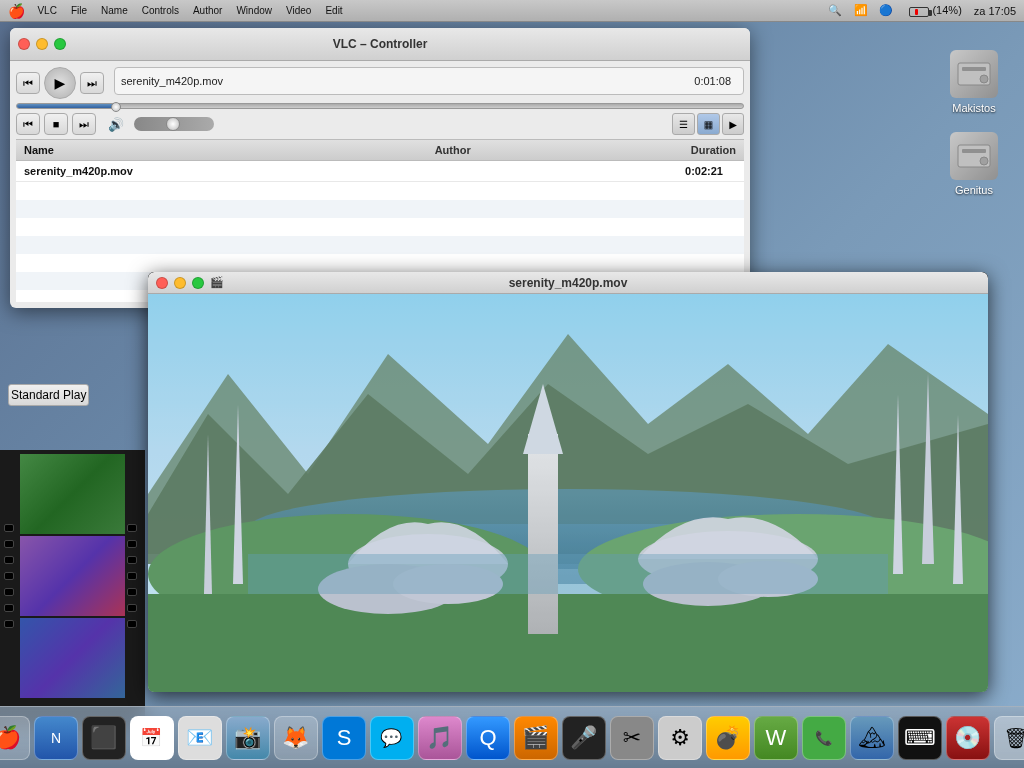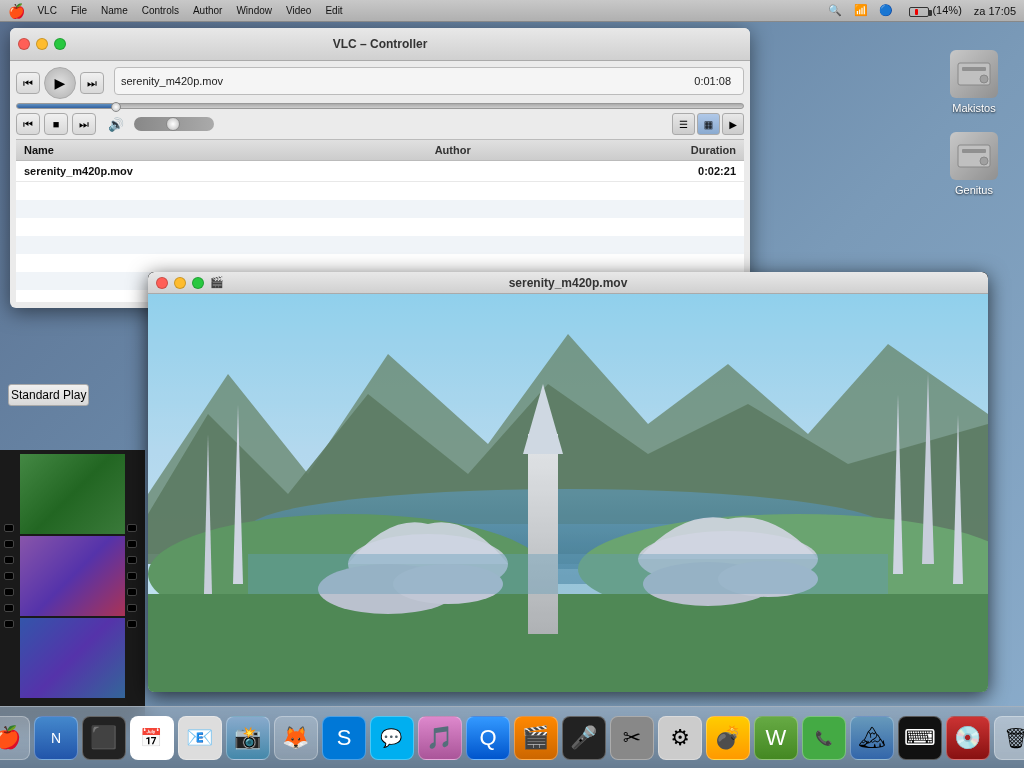--- a/index.html
+++ b/index.html
@@ -260,21 +260,21 @@
       align-items: center;
       padding: 3px 0;
       border-bottom: 1px solid #e8e8e8;
       background: white;
     }
     .playlist-col {
       padding: 1px 8px;
       font-size: 11px;
     }
     .col-name { flex: 2; font-weight: bold; color: #111; }
-    .col-duration { flex: 0 0 80px; text-align: right; color: #111; font-weight: bold; }
+    .col-duration { flex: 0 0 80px; text-align: center; color: #111; font-weight: bold; }
 
     .playlist-empty-rows {
       height: 120px;
       background: repeating-linear-gradient(
         to bottom,
         white 0px, white 18px,
         #f0f4f8 18px, #f0f4f8 36px
       );
     }
 

